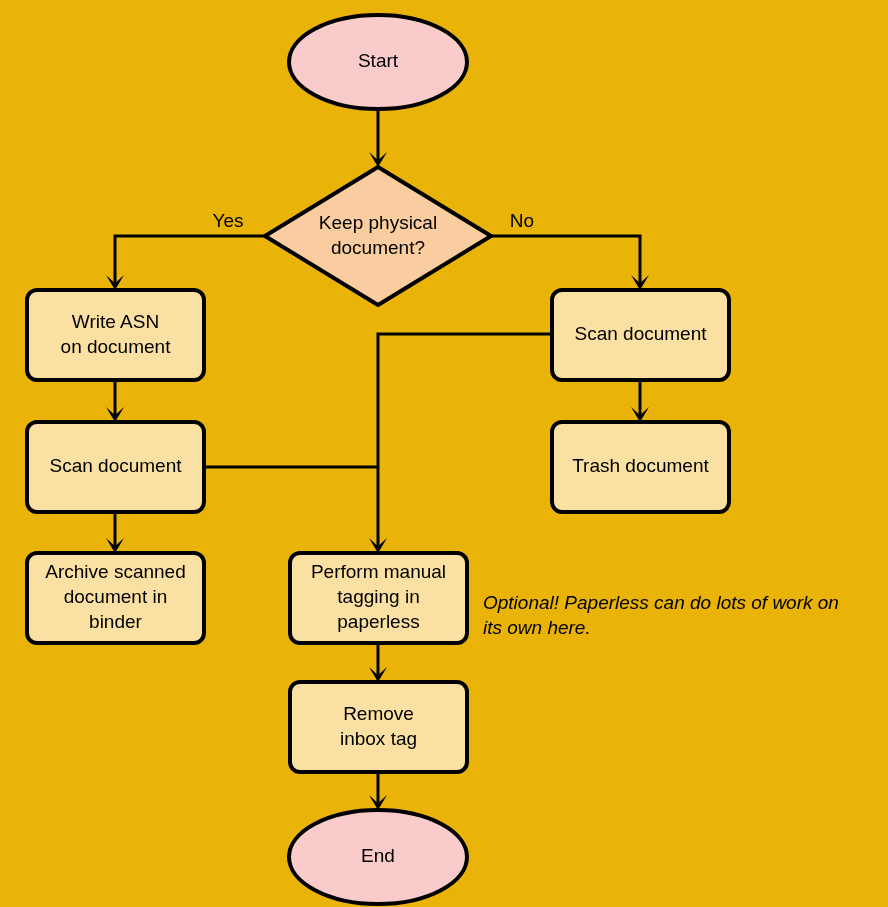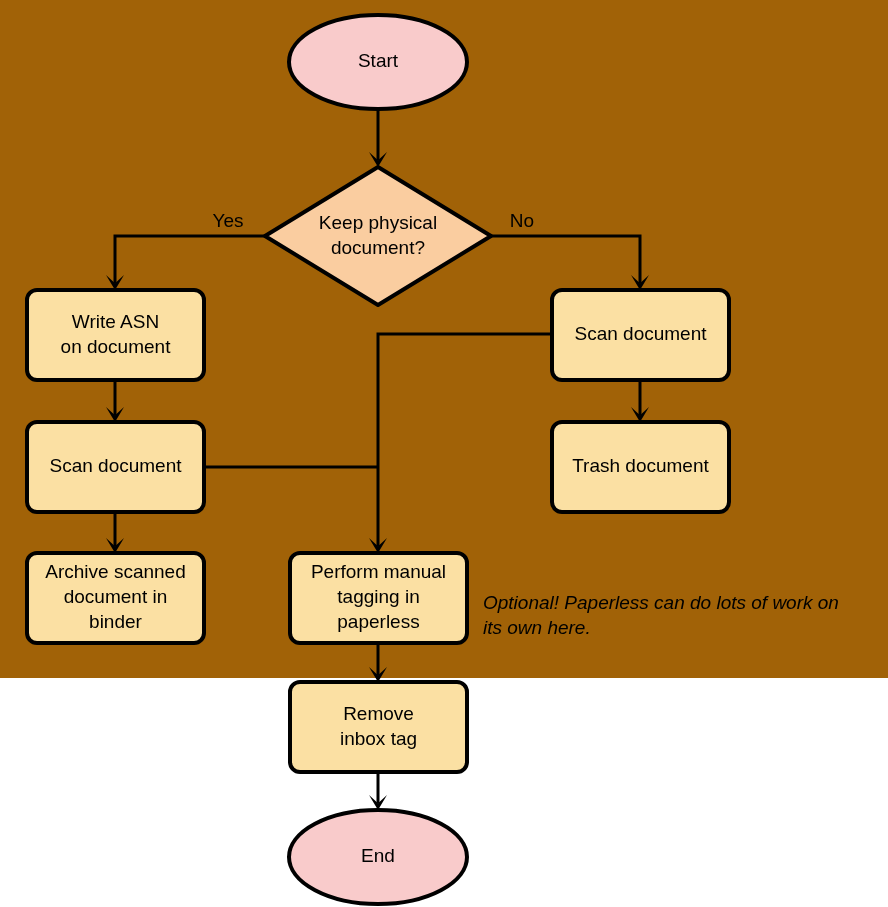--- a/index.html
+++ b/index.html
@@ -10,22 +10,22 @@
   }
   body {
     width: 888px;
     height: 907px;
     font-family: "Liberation Sans", sans-serif;
     overflow: hidden;
   }
   #flowchart-root {
     position: relative;
     width: 888px;
-    height: 678px;
-    background: #a16207;
+    height: 907px;
+    background: #eab308;
   }
   svg#flowchart-svg {
     display: block;
     width: 888px;
     height: 907px;
   }
   .node-shape {
     stroke: #000000;
     stroke-width: 4;
     stroke-linejoin: round;

